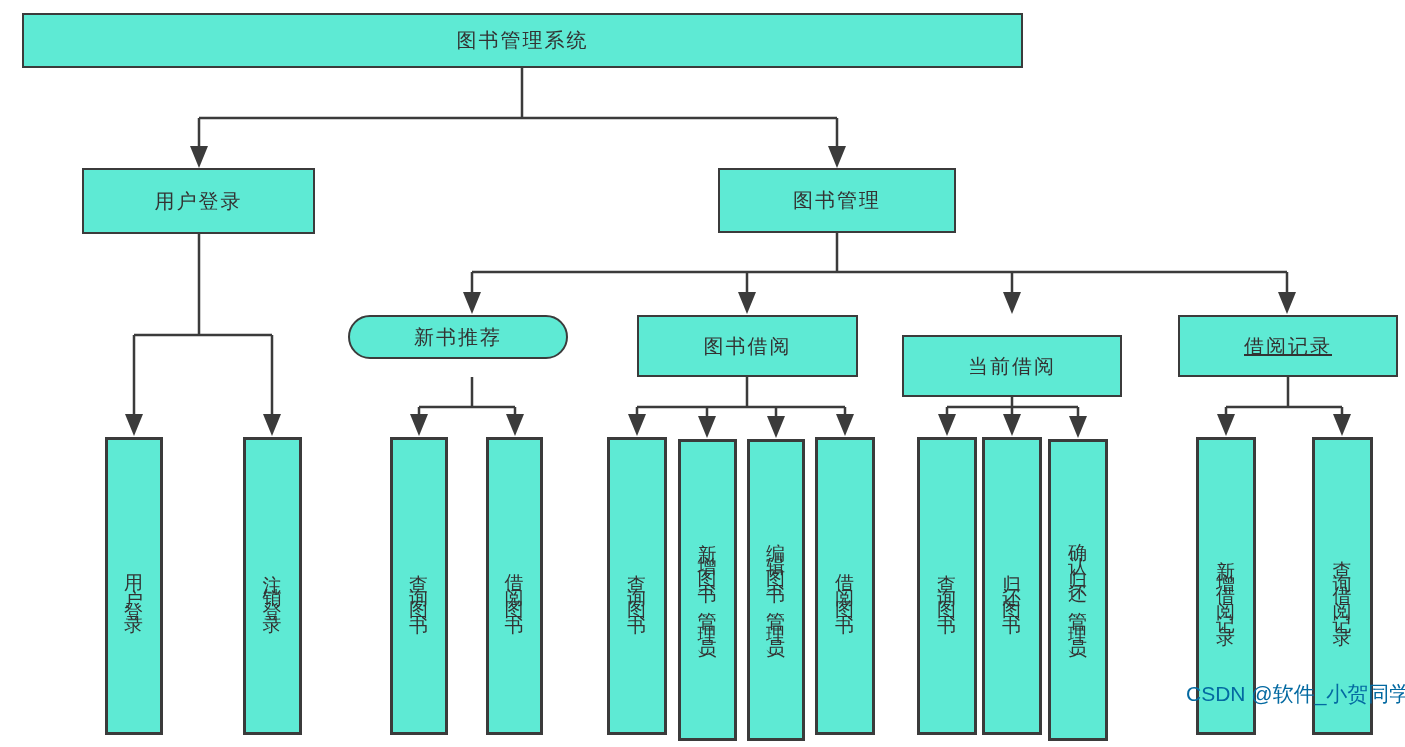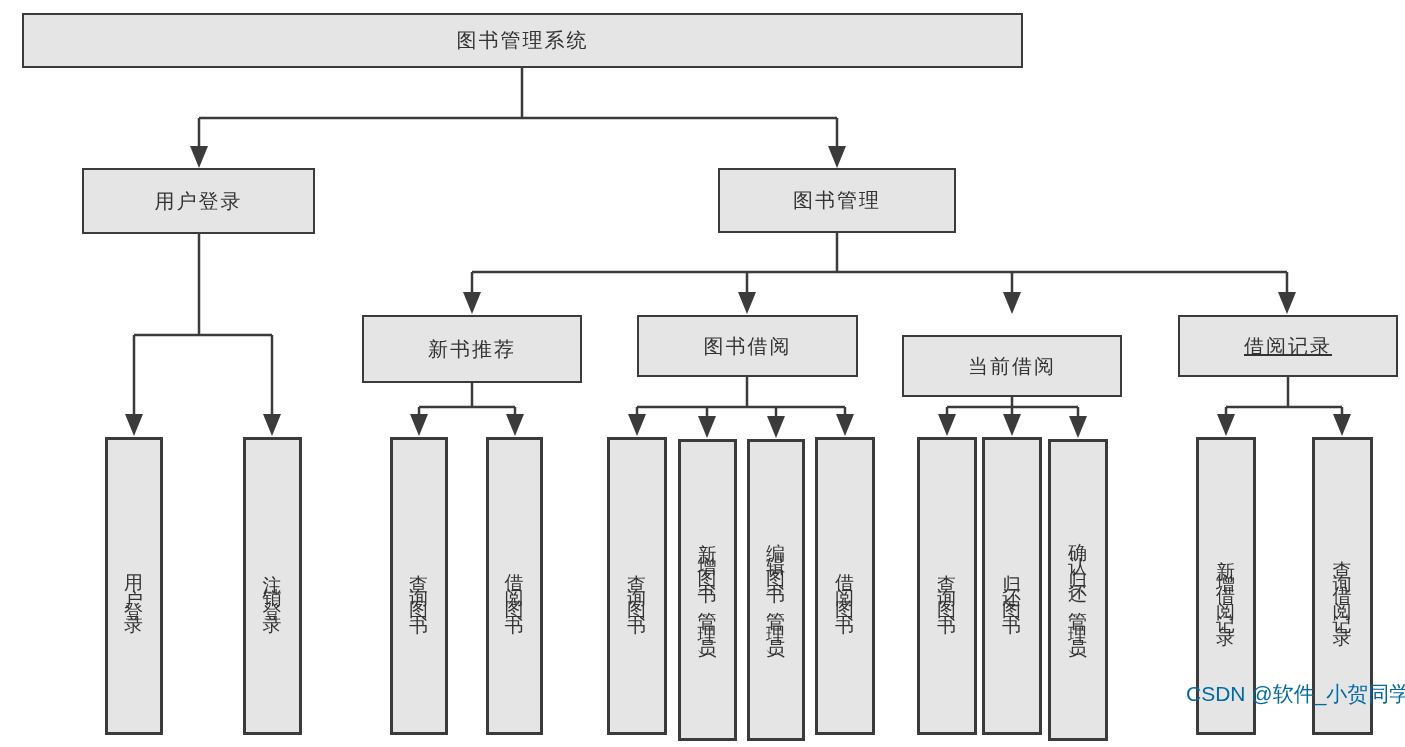--- a/index.html
+++ b/index.html
@@ -7,21 +7,21 @@
     position:relative;
     width:1405px;height:747px;
     background:#ffffff;
     font-family:"Liberation Sans","DejaVu Sans",sans-serif;
     overflow:hidden;
   }
   .wires{position:absolute;left:0;top:0;z-index:1;}
   .node{
     position:absolute;
     box-sizing:border-box;
-    background:#e5e5e5;
+    background:#5eead4;
     border:2px solid #3b3b3b;
     display:flex;align-items:center;justify-content:center;
     z-index:2;
     color:#333333;
   }
   .node .lbl{
     font-size:20px;
     color:#333333;
     letter-spacing:2px;
     white-space:nowrap;
@@ -84,21 +84,21 @@
     <span class="lbl">图书管理系统</span>
   </div>
 
   <div class="node" style="left:82px;top:168px;width:233px;height:66px;">
     <span class="lbl">用户登录</span>
   </div>
   <div class="node" style="left:718px;top:168px;width:238px;height:65px;">
     <span class="lbl">图书管理</span>
   </div>
 
-  <div class="node" style="left:362px;top:315px;width:220px;height:68px;">
+  <div class="node" style="left:348px;top:315px;width:220px;height:44px;border-radius:27px;">
     <span class="lbl">新书推荐</span>
   </div>
   <div class="node" style="left:637px;top:315px;width:221px;height:62px;">
     <span class="lbl">图书借阅</span>
   </div>
   <div class="node" style="left:902px;top:315px;width:220px;height:62px;margin-top:20px;">
     <span class="lbl">当前借阅</span>
   </div>
   <div class="node" style="left:1178px;top:315px;width:220px;height:62px;text-decoration:underline;">
     <span class="lbl">借阅记录</span>

